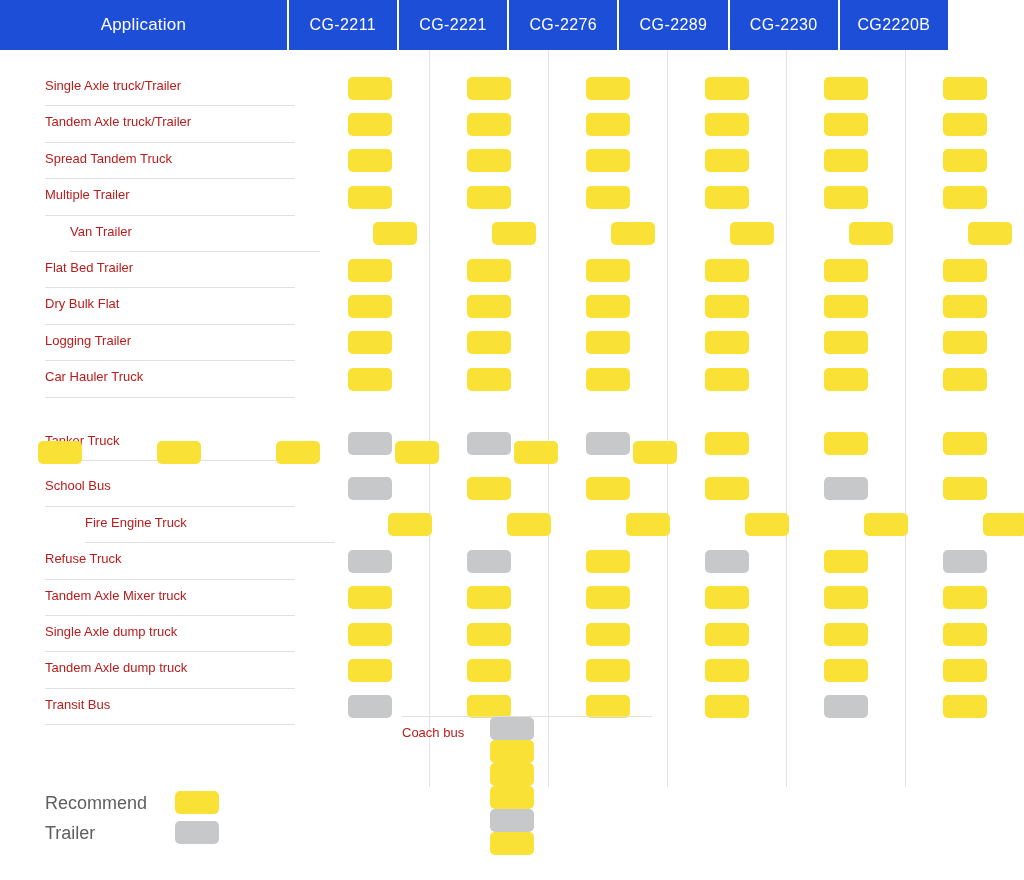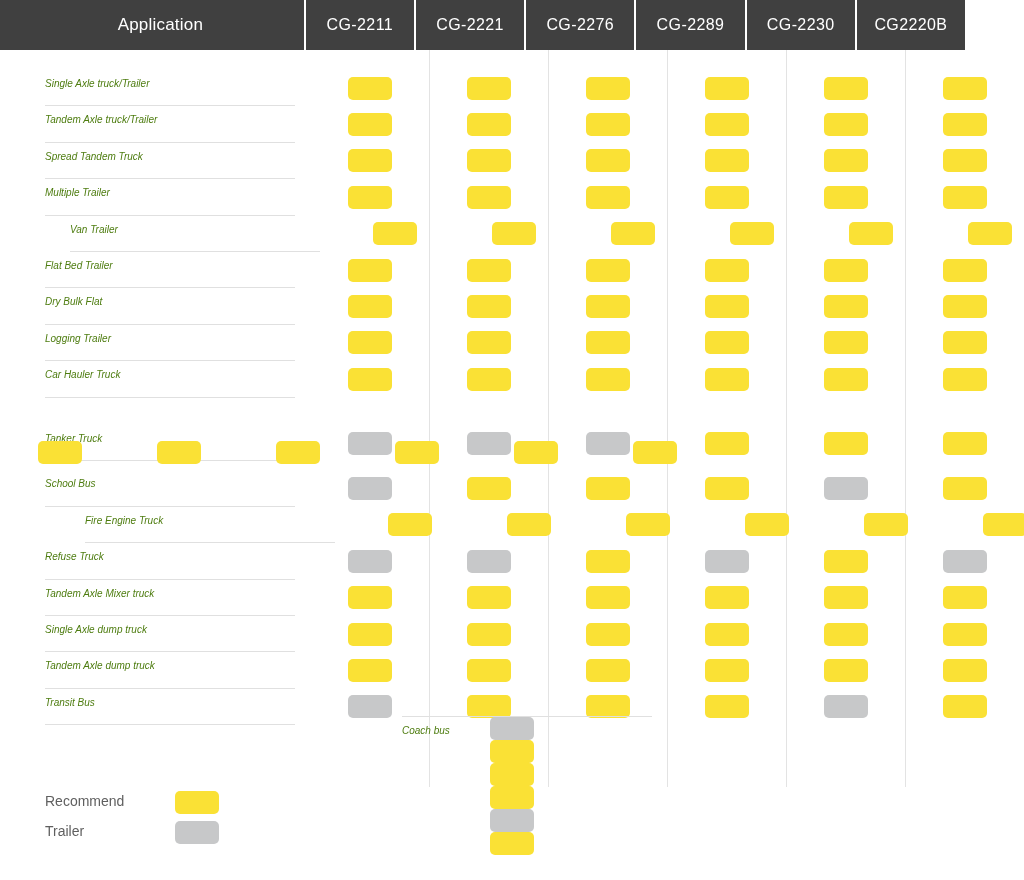--- a/index.html
+++ b/index.html
@@ -16,23 +16,22 @@
     overflow: hidden;
     position: relative;
   }
 
   
   #matrix-header {
     position: absolute;
     left: 0; top: 0;
     width: 948px;
     height: 50px;
-    background: #404040;
+    background: #1d4ed8;
     display: flex;
-    padding-left: 17px;
   }
   .hdr-cell {
     height: 50px;
     display: flex;
     align-items: center;
     justify-content: center;
     color: #ffffff;
     font-size: 16px;
     letter-spacing: 0.4px;
     box-sizing: border-box;
@@ -77,24 +76,23 @@
   .row-label-wrap {
     width: 310px;
     height: 36.4px;
     position: relative;
     box-sizing: border-box;
   }
   .row-label {
     position: absolute;
     left: 45px;
     top: 8px;
-    font-size: 10px;
-    color: #4d7c0f;
+    font-size: 13px;
+    color: #b91c1c;
     white-space: nowrap;
-    font-style: italic;
   }
   .row-underline {
     position: absolute;
     left: 45px;
     bottom: 0;
     width: 250px;
     height: 1px;
     background: #e0e0e0;
   }
 
@@ -122,21 +120,21 @@
     width: 340px;
   }
   .legend-row {
     position: relative;
     height: 30px;
   }
   .legend-label {
     position: absolute;
     left: 45px;
     top: 5px;
-    font-size: 14px;
+    font-size: 18px;
     color: #5f5f5f;
   }
   .legend-chip {
     position: absolute;
     left: 175px;
     top: 3px;
     width: 44px;
     height: 23px;
     border-radius: 5px;
   }

